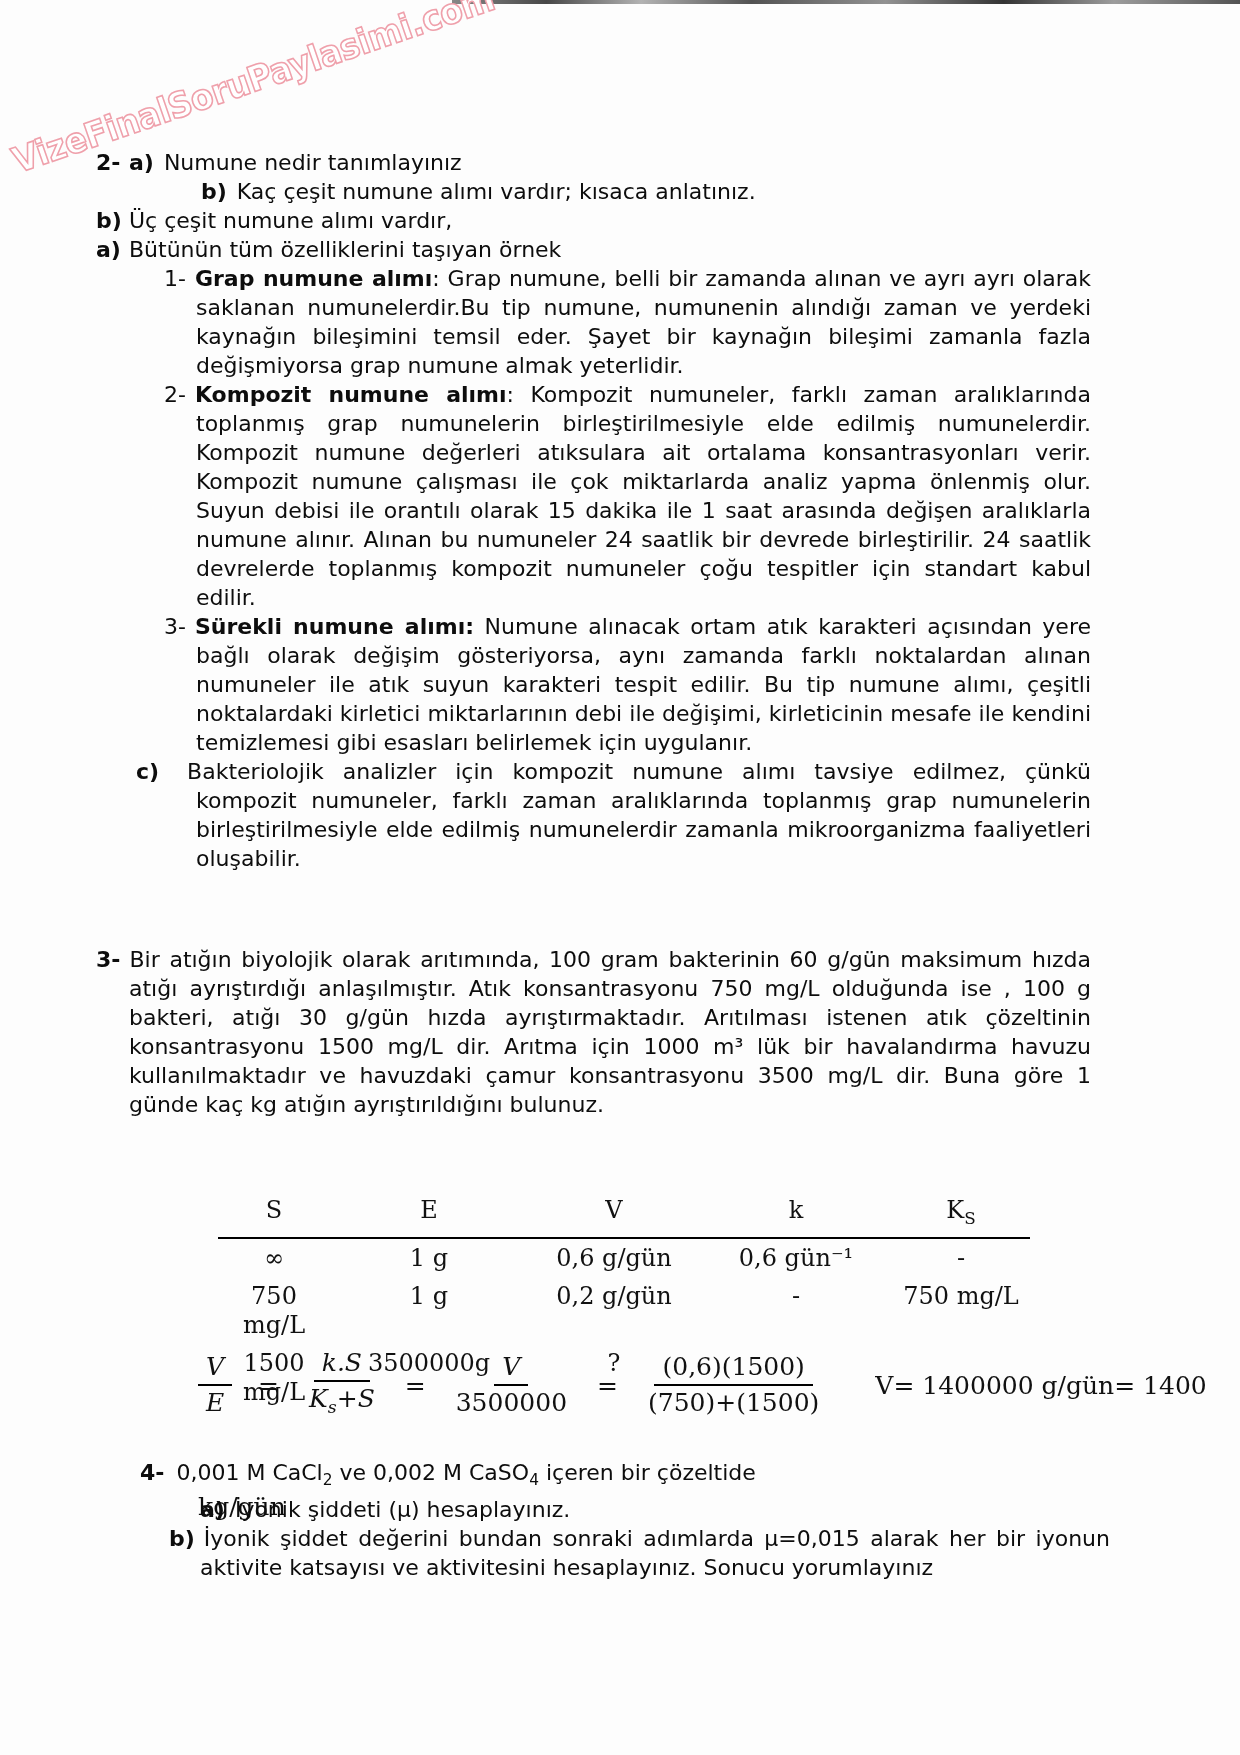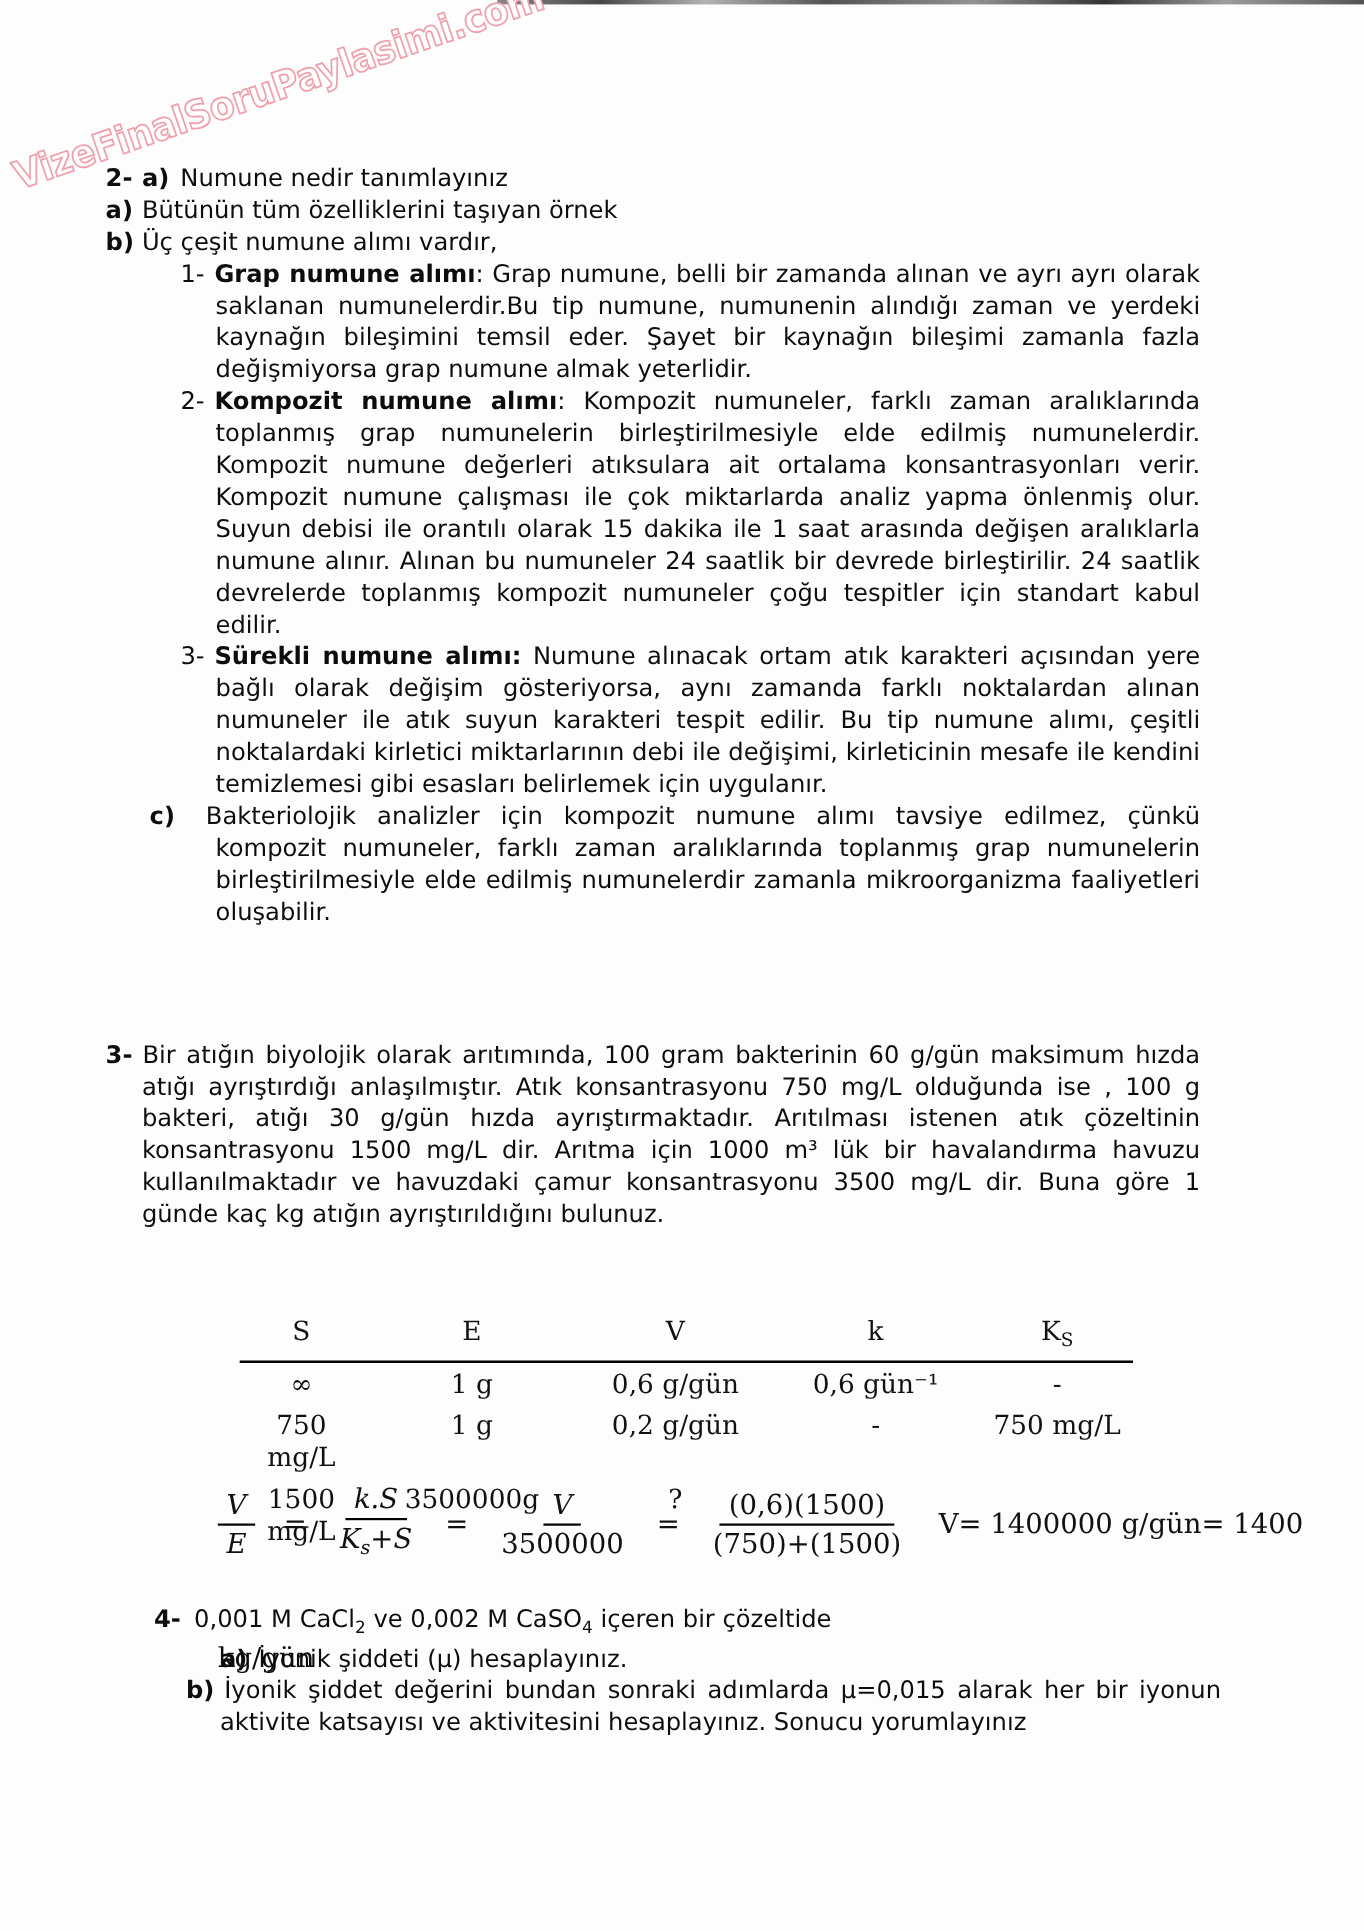--- a/index.html
+++ b/index.html
@@ -60,21 +60,21 @@
   .formula {
     position:absolute; left:198px; top:1348px; width:1010px;
     font-family:"DejaVu Serif", serif; font-size:25px; color:#111;
     display:flex; align-items:center; gap:26px; white-space:nowrap;
   }
   .frac { display:inline-flex; flex-direction:column; align-items:center; line-height:30px; }
   .frac .nm { border-bottom:2px solid #000; padding:0 8px 2px 8px; }
   .frac .dn { padding:2px 4px 0 4px; }
   .it { font-style:italic; }
   .eq { font-style:normal; }
-  .result { margin-left:4px; }
+  .result { margin-left:26px; }
   .result-unit { position:absolute; left:198px; top:1492px; font-family:"DejaVu Serif", serif; font-size:25px; }
 
   .q4block { position:absolute; left:140px; top:1458px; width:1000px; }
   .q4num { margin-right:12px; }
   .q4sub { padding-left:60px; }
   .q4bwrap { padding-left:60px; text-indent:-31px; text-align:justify; padding-right:30px; }
   .q4bwrap .b { margin-right:9px; }
 </style>
 </head>
 <body>
@@ -82,26 +82,29 @@
 <div class="page">
 
   <div class="scan-line"></div>
 
   <div class="watermark">VizeFinalSoruPaylasimi.com</div>
 
   <div class="block" style="top:148px">
     <div class="line">
       <span class="b q2num">2-</span><span class="b lblgap">a)</span><span>Numune nedir tanımlayınız</span>
     </div>
-
+    <div class="line ind105">
+      <span class="b lblgap">b)</span><span>Kaç çeşit numune alımı vardır; kısaca anlatınız.</span>
+    </div>
+
+    <div class="line">
+      <span class="b q2num">b)</span><span>Üç çeşit numune alımı vardır,</span>
+    </div>
     <div class="line">
       <span class="b q2num">a)</span><span>Bütünün tüm özelliklerini taşıyan örnek</span>
-    </div>
-    <div class="line">
-      <span class="b q2num">b)</span><span>Üç çeşit numune alımı vardır,</span>
     </div>
 
     <p class="item">
       <span class="inum">1-</span><span class="b">Grap numune alımı</span><span>: Grap numune, belli bir zamanda alınan ve ayrı ayrı olarak saklanan numunelerdir.Bu tip numune, numunenin alındığı zaman ve yerdeki kaynağın bileşimini temsil eder. Şayet bir kaynağın bileşimi zamanla fazla değişmiyorsa grap numune almak yeterlidir.</span>
     </p>
     <p class="item">
       <span class="inum">2-</span><span class="b">Kompozit numune alımı</span><span>: Kompozit numuneler, farklı zaman aralıklarında toplanmış grap numunelerin birleştirilmesiyle elde edilmiş numunelerdir. Kompozit numune değerleri atıksulara ait ortalama konsantrasyonları verir. Kompozit numune çalışması ile çok miktarlarda analiz yapma önlenmiş olur. Suyun debisi ile orantılı olarak 15 dakika ile 1 saat arasında değişen aralıklarla numune alınır. Alınan bu numuneler 24 saatlik bir devrede birleştirilir. 24 saatlik devrelerde toplanmış kompozit numuneler çoğu tespitler için standart kabul edilir.</span>
     </p>
     <p class="item">
       <span class="inum">3-</span><span class="b">Sürekli numune alımı:</span><span> Numune alınacak ortam atık karakteri açısından yere bağlı olarak değişim gösteriyorsa, aynı zamanda farklı noktalardan alınan numuneler ile atık suyun karakteri tespit edilir. Bu tip numune alımı, çeşitli noktalardaki kirletici miktarlarının debi ile değişimi, kirleticinin mesafe ile kendini temizlemesi gibi esasları belirlemek için uygulanır.</span>

